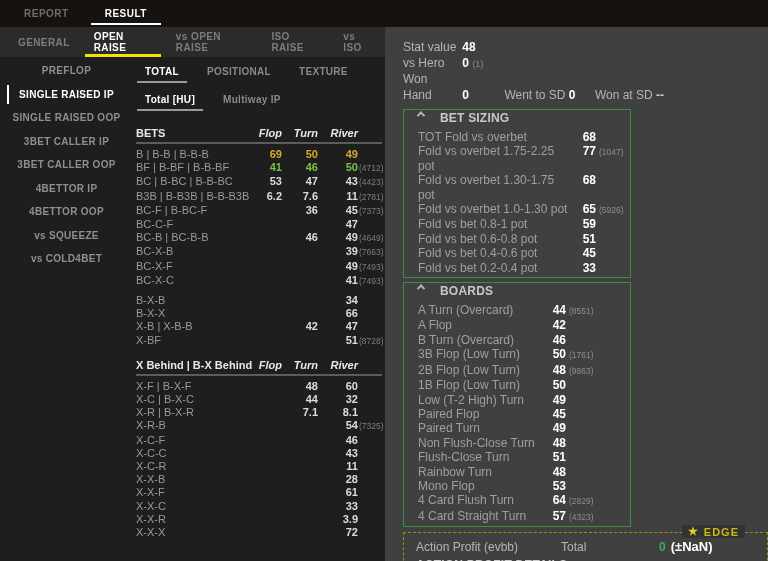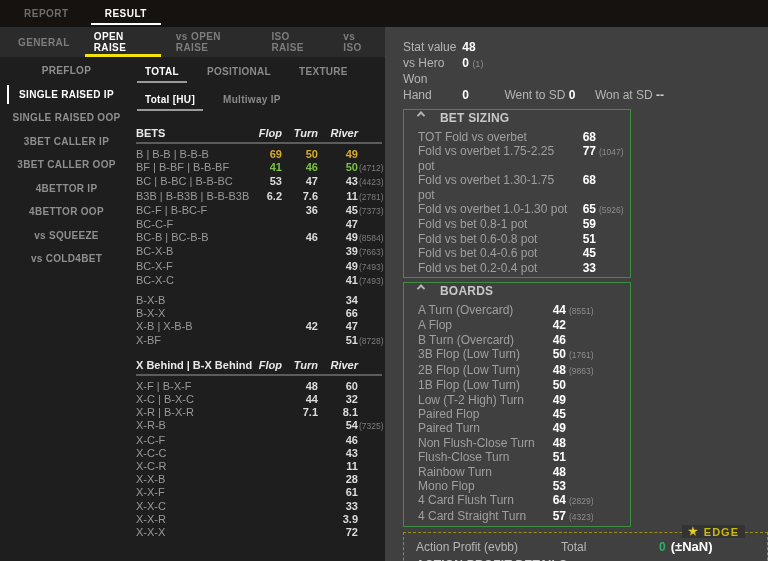--- a/index.html
+++ b/index.html
@@ -168,21 +168,21 @@
               <span class="t-val"></span>
               <span class="t-val"></span>
               <span class="t-val">47</span>
               <span class="t-count"></span>
             </div>
             <div class="t-row">
               <span class="t-label">BC-B | BC-B-B</span>
               <span class="t-val"></span>
               <span class="t-val">46</span>
               <span class="t-val">49</span>
-              <span class="t-count">(8584)</span>
+              <span class="t-count">(4649)</span>
             </div>
             <div class="t-row">
               <span class="t-label">BC-X-B</span>
               <span class="t-val"></span>
               <span class="t-val"></span>
               <span class="t-val">39</span>
               <span class="t-count">(7663)</span>
             </div>
             <div class="t-row">
               <span class="t-label">BC-X-F</span>

